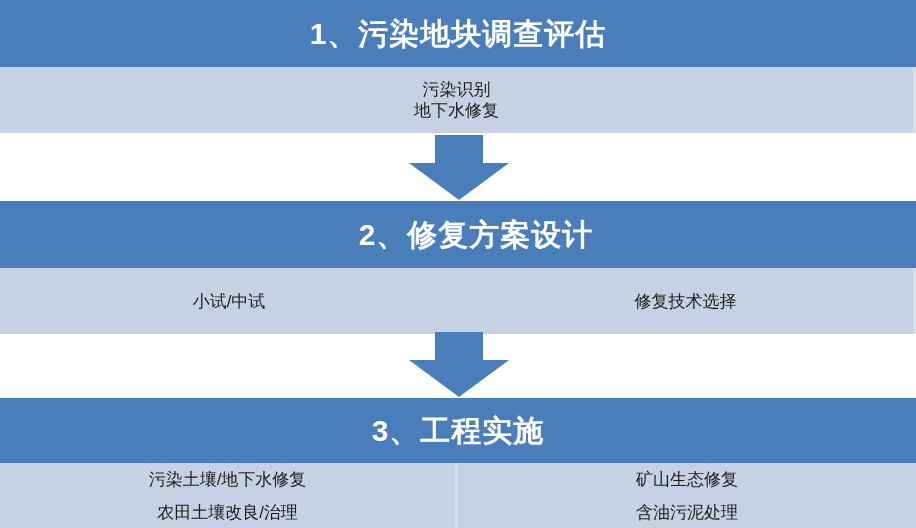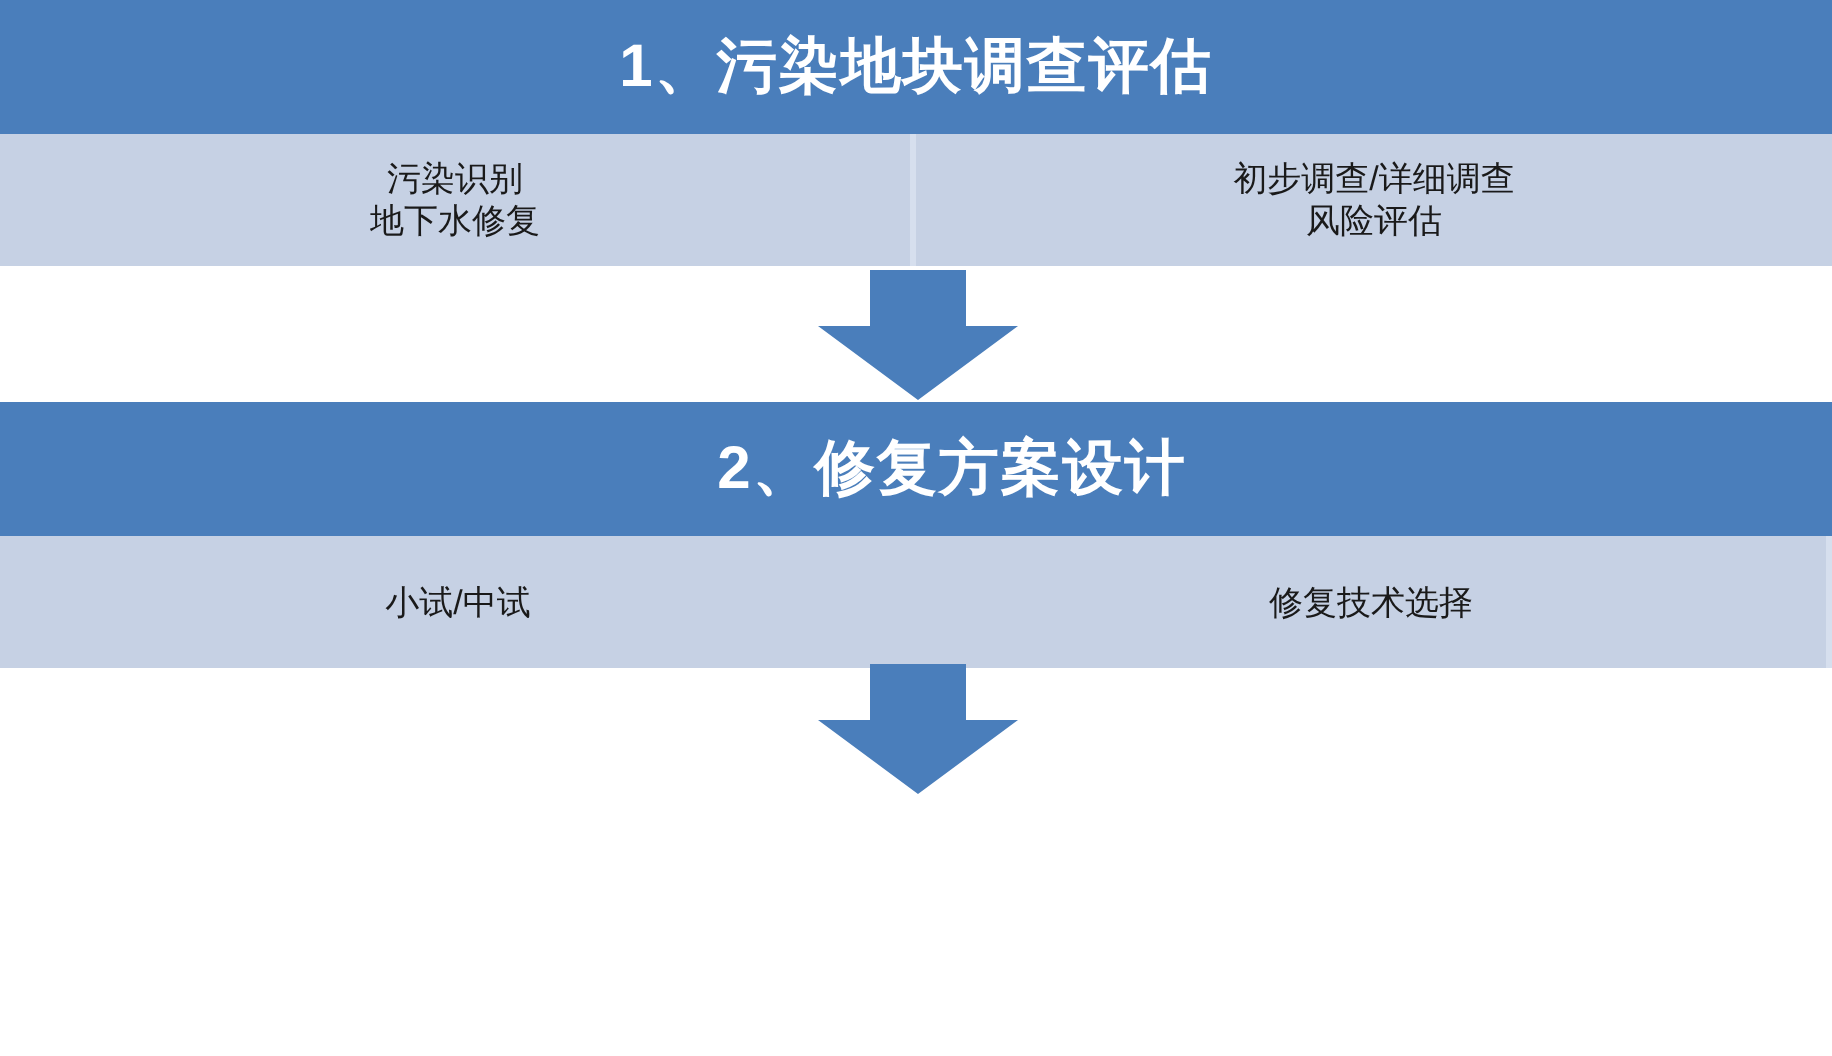--- a/index.html
+++ b/index.html
@@ -105,24 +105,20 @@
 
 <div id="flow">
 
   <div class="stage" id="stage-1">
     <div class="stage-header">1、污染地块调查评估</div>
     <div class="stage-body">
       <div class="stage-col col-left">
         <div class="item">污染识别</div>
         <div class="item">地下水修复</div>
       </div>
-      <div class="stage-col col-right">
-        <div class="item">初步调查/详细调查</div>
-        <div class="item">风险评估</div>
-      </div>
     </div>
   </div>
 
   <div class="arrow" id="arrow-1">
     <svg width="100" height="65" viewBox="0 0 100 65" xmlns="http://www.w3.org/2000/svg">
       <polygon points="26,0 74,0 74,28 100,28 50,65 0,28 26,28" fill="#4a7ebb"></polygon>
     </svg>
   </div>
 
   <div class="stage" id="stage-2">
@@ -136,14 +132,27 @@
       </div>
     </div>
   </div>
 
   <div class="arrow" id="arrow-2">
     <svg width="100" height="65" viewBox="0 0 100 65" xmlns="http://www.w3.org/2000/svg">
       <polygon points="26,0 74,0 74,28 100,28 50,65 0,28 26,28" fill="#4a7ebb"></polygon>
     </svg>
   </div>
 
+  <div class="stage" id="stage-3">
+    <div class="stage-header">3、工程实施</div>
+    <div class="stage-body">
+      <div class="stage-col col-left">
+        <div class="item">污染土壤/地下水修复</div>
+        <div class="item">农田土壤改良/治理</div>
+      </div>
+      <div class="stage-col col-right">
+        <div class="item">矿山生态修复</div>
+        <div class="item">含油污泥处理</div>
+      </div>
+    </div>
+  </div>
 
 </div>
 
 </body></html>

